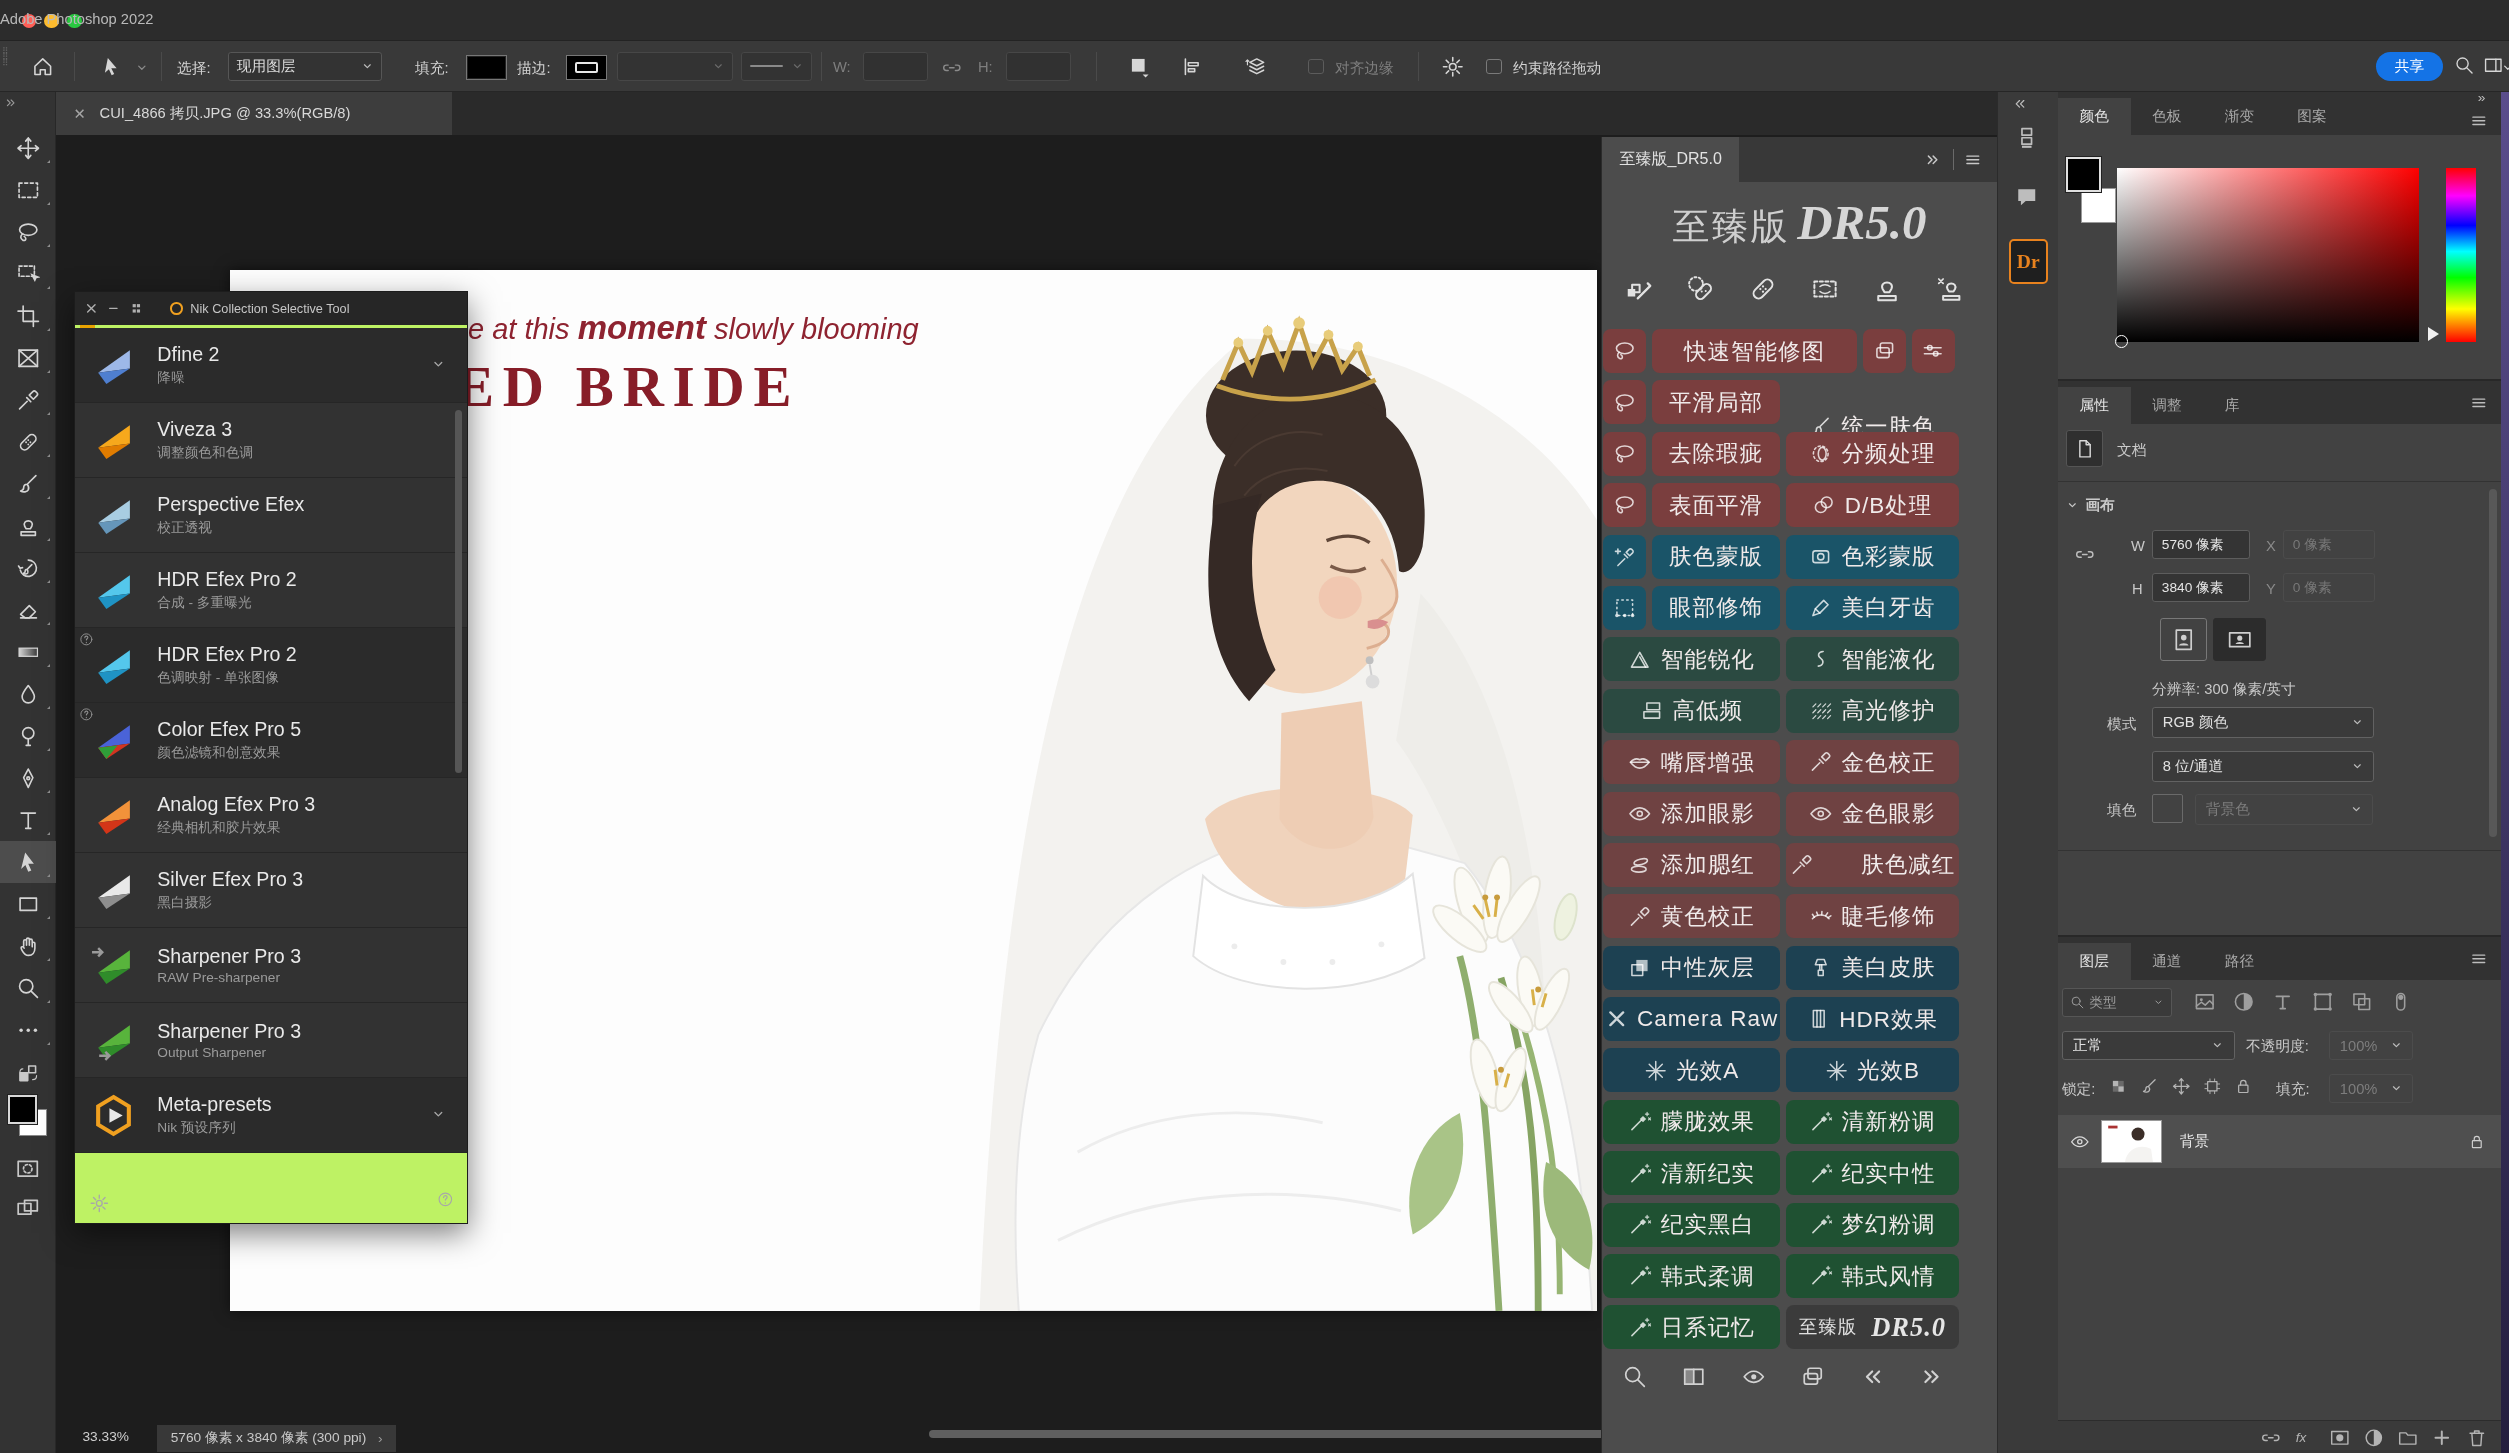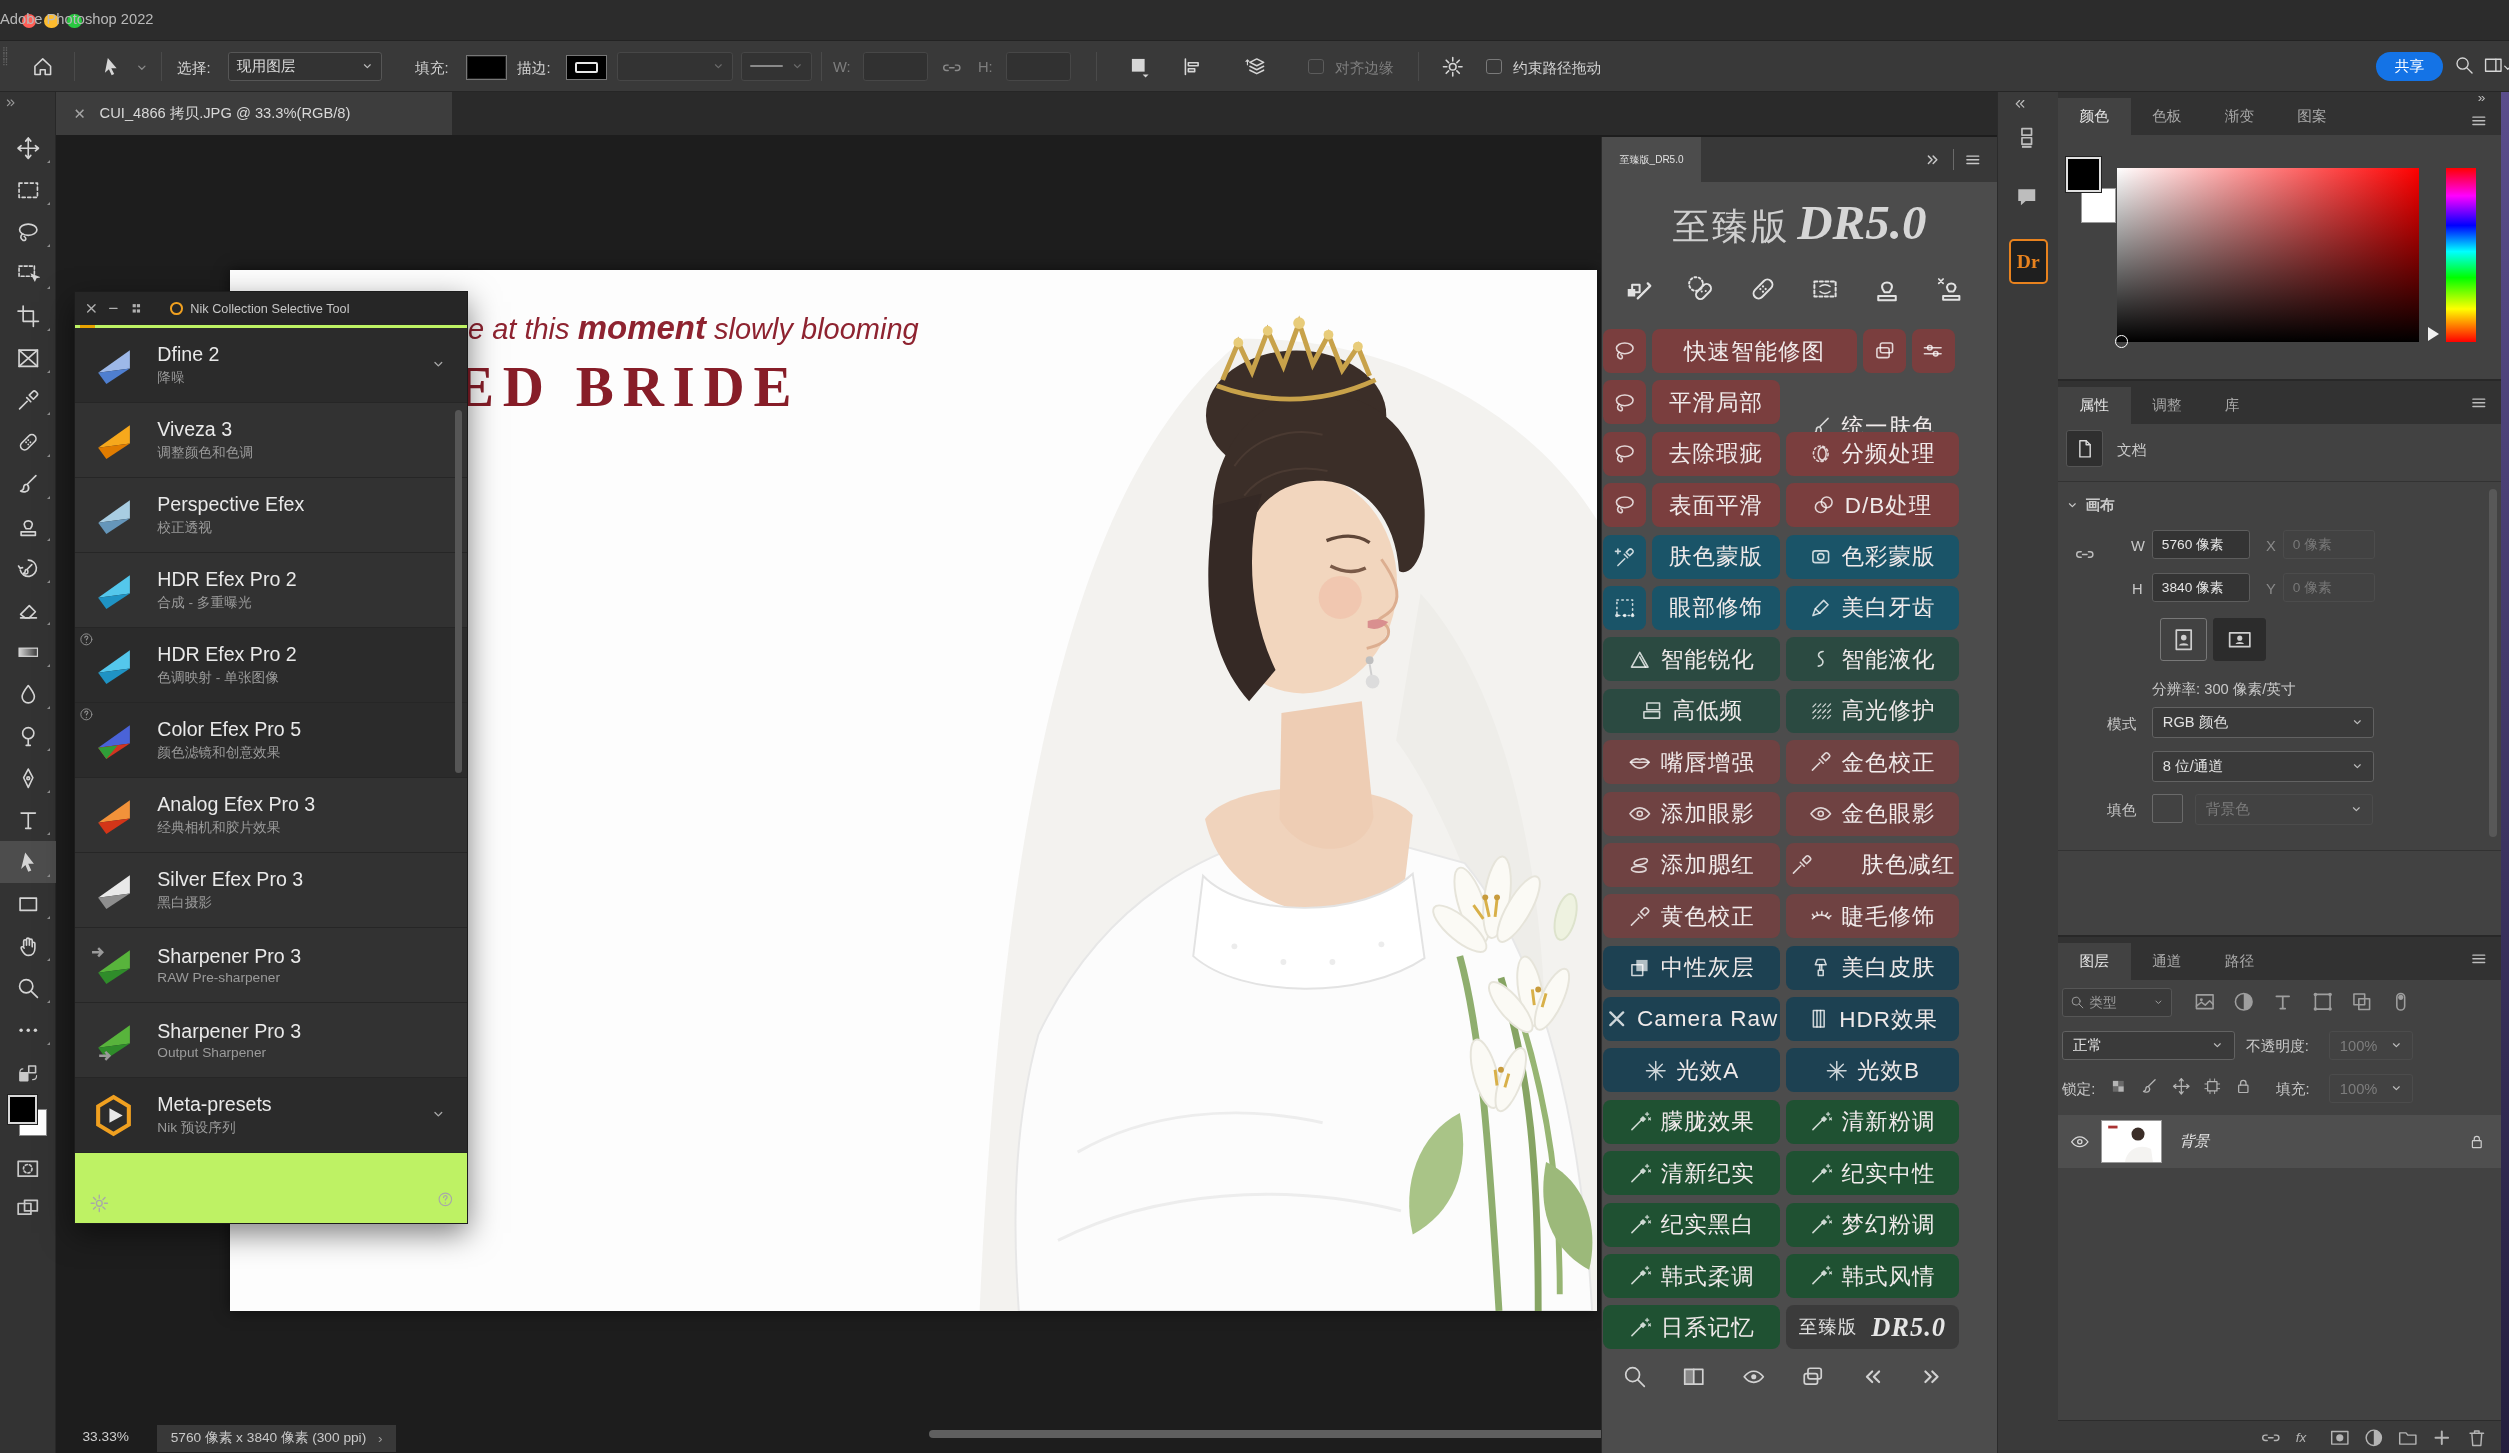--- a/index.html
+++ b/index.html
@@ -84,21 +84,21 @@
   .nik-chev{position:absolute;right:21.6px;top:29px;width:14.7px;height:14.7px;color:#a8a8a8;}
   .nik-help{position:absolute;left:3.9px;top:3.9px;width:14.7px;height:14.7px;color:#8f8f8f;}
   .nik-foot{position:absolute;left:0;bottom:0;width:100%;height:71px;}
   .nik-gear{position:absolute;left:13.7px;bottom:9.8px;width:20.6px;height:20.6px;color:#a8a8a8;}
   .nik-qm{position:absolute;right:13.7px;bottom:15.7px;width:16.7px;height:16.7px;color:#a8a8a8;}
   .nik-scroll{position:absolute;right:4.9px;top:118px;width:6.9px;height:363px;background:#565656;border-radius:3.9px;}
 
   
   .dr{position:absolute;left:1601px;top:137px;width:396px;height:1316px;background:#4c4c4c;border-left:1px solid #2b2b2b;}
   .dr-head{position:absolute;left:0;top:0;width:100%;height:45px;background:#383838;}
-  .dr-tab{position:absolute;left:0;top:0;height:45px;padding:0 17.6px;background:#4c4c4c;display:flex;align-items:center;color:#e2e2e2;font-size:10px;}
+  .dr-tab{position:absolute;left:0;top:0;height:45px;padding:0 17.6px;background:#4c4c4c;display:flex;align-items:center;color:#e2e2e2;font-size:16px;}
   .dr-head-ic{position:absolute;top:13.7px;width:17.6px;height:17.6px;color:#c8c8c8;}
   .dr-head-sep{position:absolute;top:11.8px;width:1px;height:21.6px;background:#6a6a6a;}
   .dr-logo{position:absolute;left:0;top:57px;width:100%;text-align:center;color:#cfcfcf;}
   .dr-logo .cn{font-size:37px;letter-spacing:2px;}
   .dr-logo .en{font-family:"Liberation Serif",serif;font-style:italic;font-weight:700;font-size:49px;margin-left:7.8px;color:#d6d6d6;}
   .dr-tools{position:absolute;left:21.6px;top:137px;width:341px;display:flex;justify-content:space-between;}
   .dr-tools .gi{width:30px;height:30px;color:#e2e2e2;}
   .dr-grid{position:absolute;left:1px;top:192px;display:flex;flex-direction:column;gap:7.4px;}
   .dr-row{display:flex;gap:5.9px;height:44px;}
   .dr-cell{border-radius:7.8px;display:flex;align-items:center;justify-content:center;color:#f0eaea;font-size:22.5px;letter-spacing:1px;gap:8.8px;}
@@ -151,21 +151,21 @@
   
   .lsearch{position:absolute;left:3.9px;top:0px;width:110px;height:29px;background:#3a3a3a;border:1px solid #565656;border-radius:2.9px;display:flex;align-items:center;padding:0 6.9px;color:#9e9e9e;font-size:13.7px;gap:4.9px;}
   .lsearch .gi{width:14.7px;height:14.7px;}
   .lfilter-ics{position:absolute;left:135px;top:2px;display:flex;gap:15.7px;color:#9e9e9e;}
   .lfilter-ics .gi{width:23.5px;height:23.5px;}
   .lockics{display:flex;gap:12.7px;color:#b5b5b5;position:absolute;left:51px;top:2.9px;}
   .lockics .gi{width:18.6px;height:18.6px;}
   .layerrow{position:absolute;left:0;top:178px;width:443px;height:53px;background:#4f4f4f;display:flex;align-items:center;}
   .leye{width:19.6px;height:19.6px;color:#d8d8d8;margin:0 11.8px 0 11.8px;}
   .lthumb{width:61px;height:43px;background:#fff;border:1px solid #999;position:relative;overflow:hidden;}
-  .lname{margin-left:17.6px;color:#e8e8e8;font-size:14.7px;font-style:italic;}
+  .lname{margin-left:17.6px;color:#e8e8e8;font-size:14.7px;}
   .llock{position:absolute;right:15.7px;width:17.6px;height:17.6px;color:#cfcfcf;}
   .lbottom{position:absolute;left:0;bottom:0;width:443px;height:34px;background:#3a3a3a;border-top:1px solid #2c2c2c;display:flex;align-items:center;justify-content:flex-end;gap:12.7px;padding-right:13.7px;color:#b4b4b4;}
   .lbottom .gi{width:21.6px;height:21.6px;}
 
   .desktop-edge{position:absolute;left:2501px;top:92px;width:7.8px;height:1361px;background:linear-gradient(#5a4d8c,#241e3e);}
 </style>
 </head>
 <body>
 
 <div class="app">

